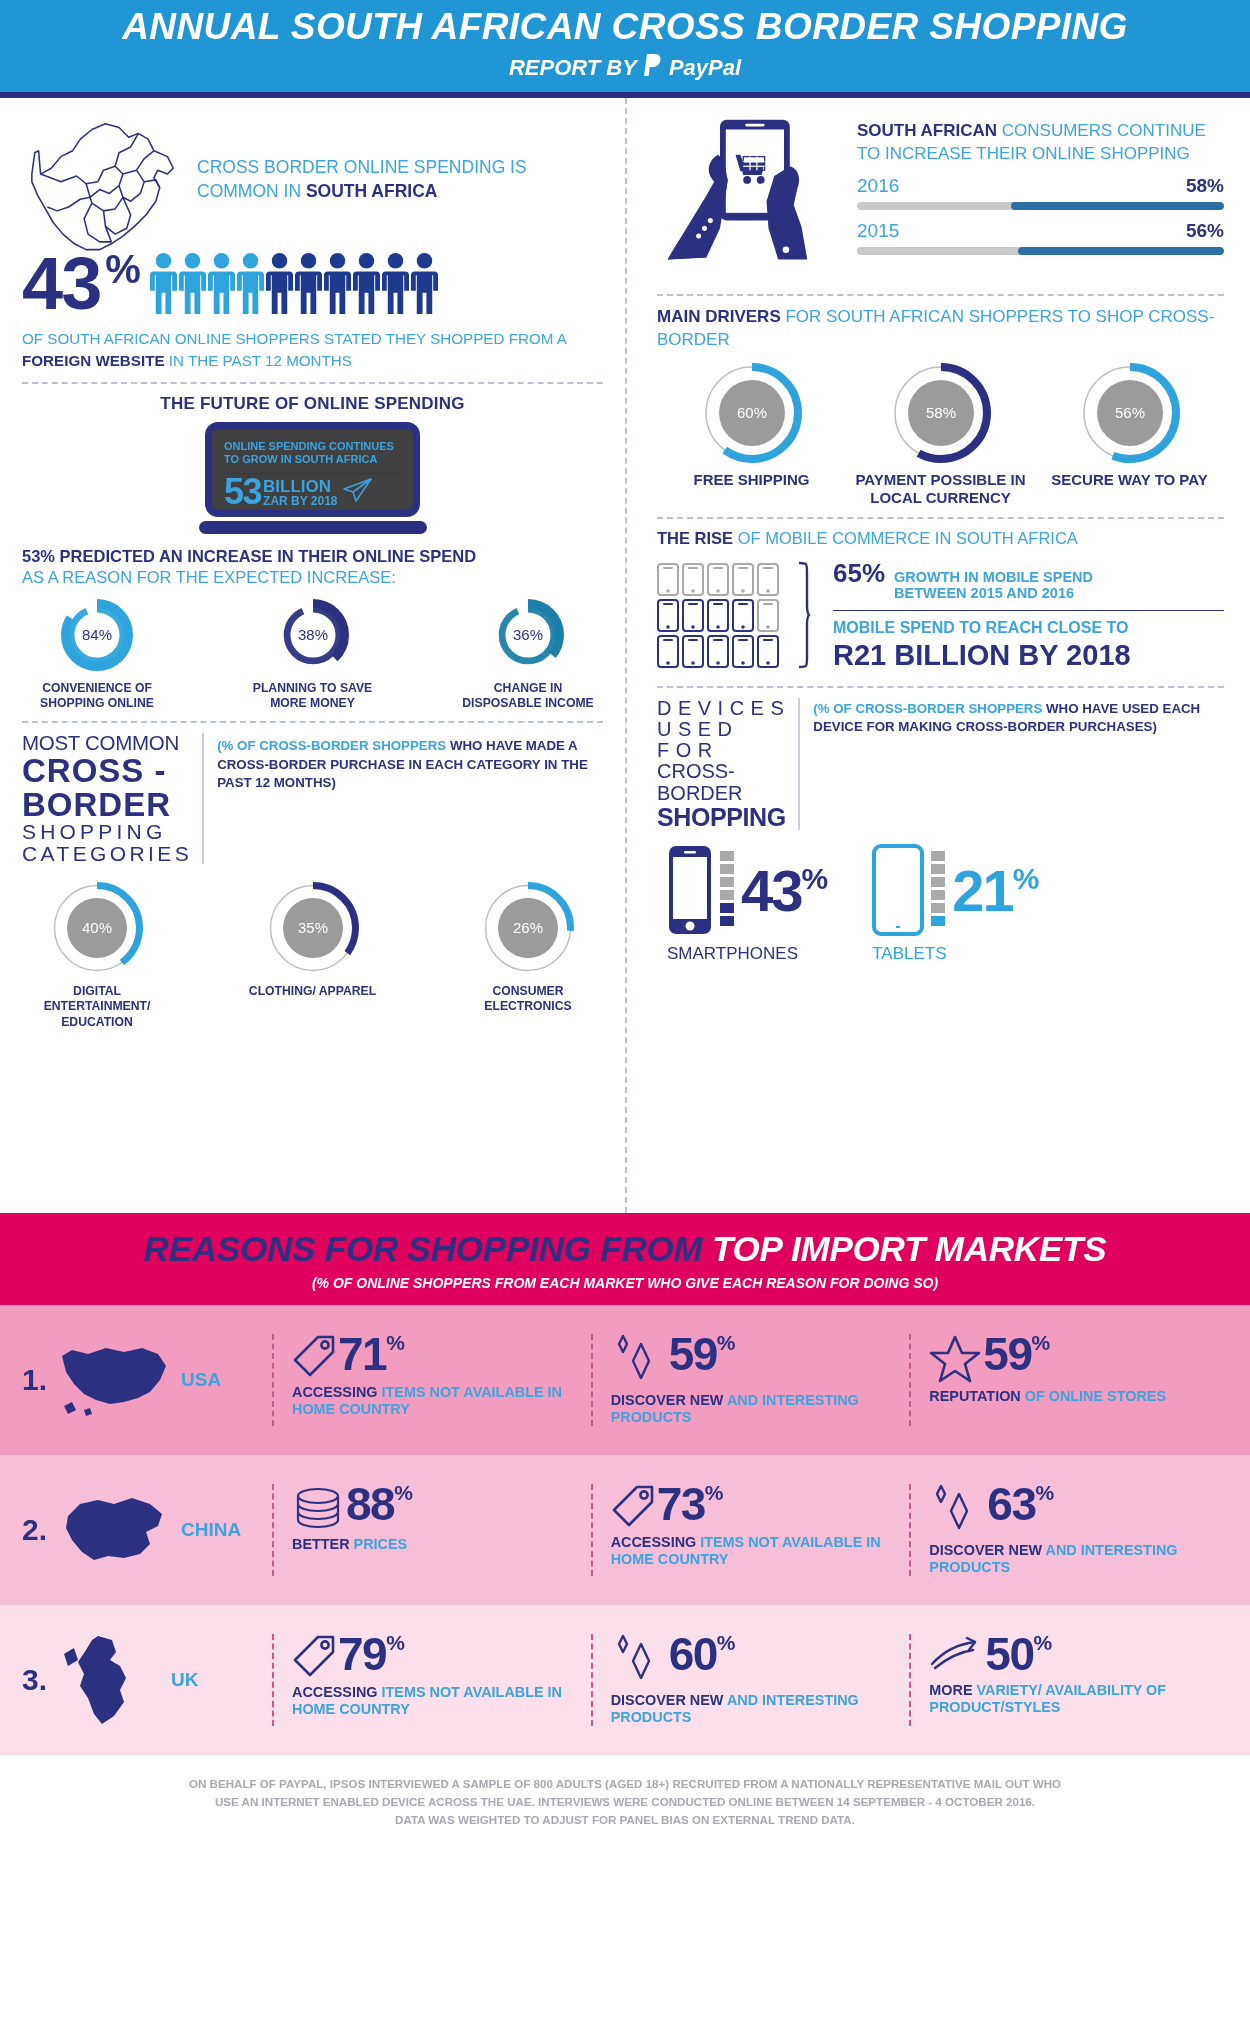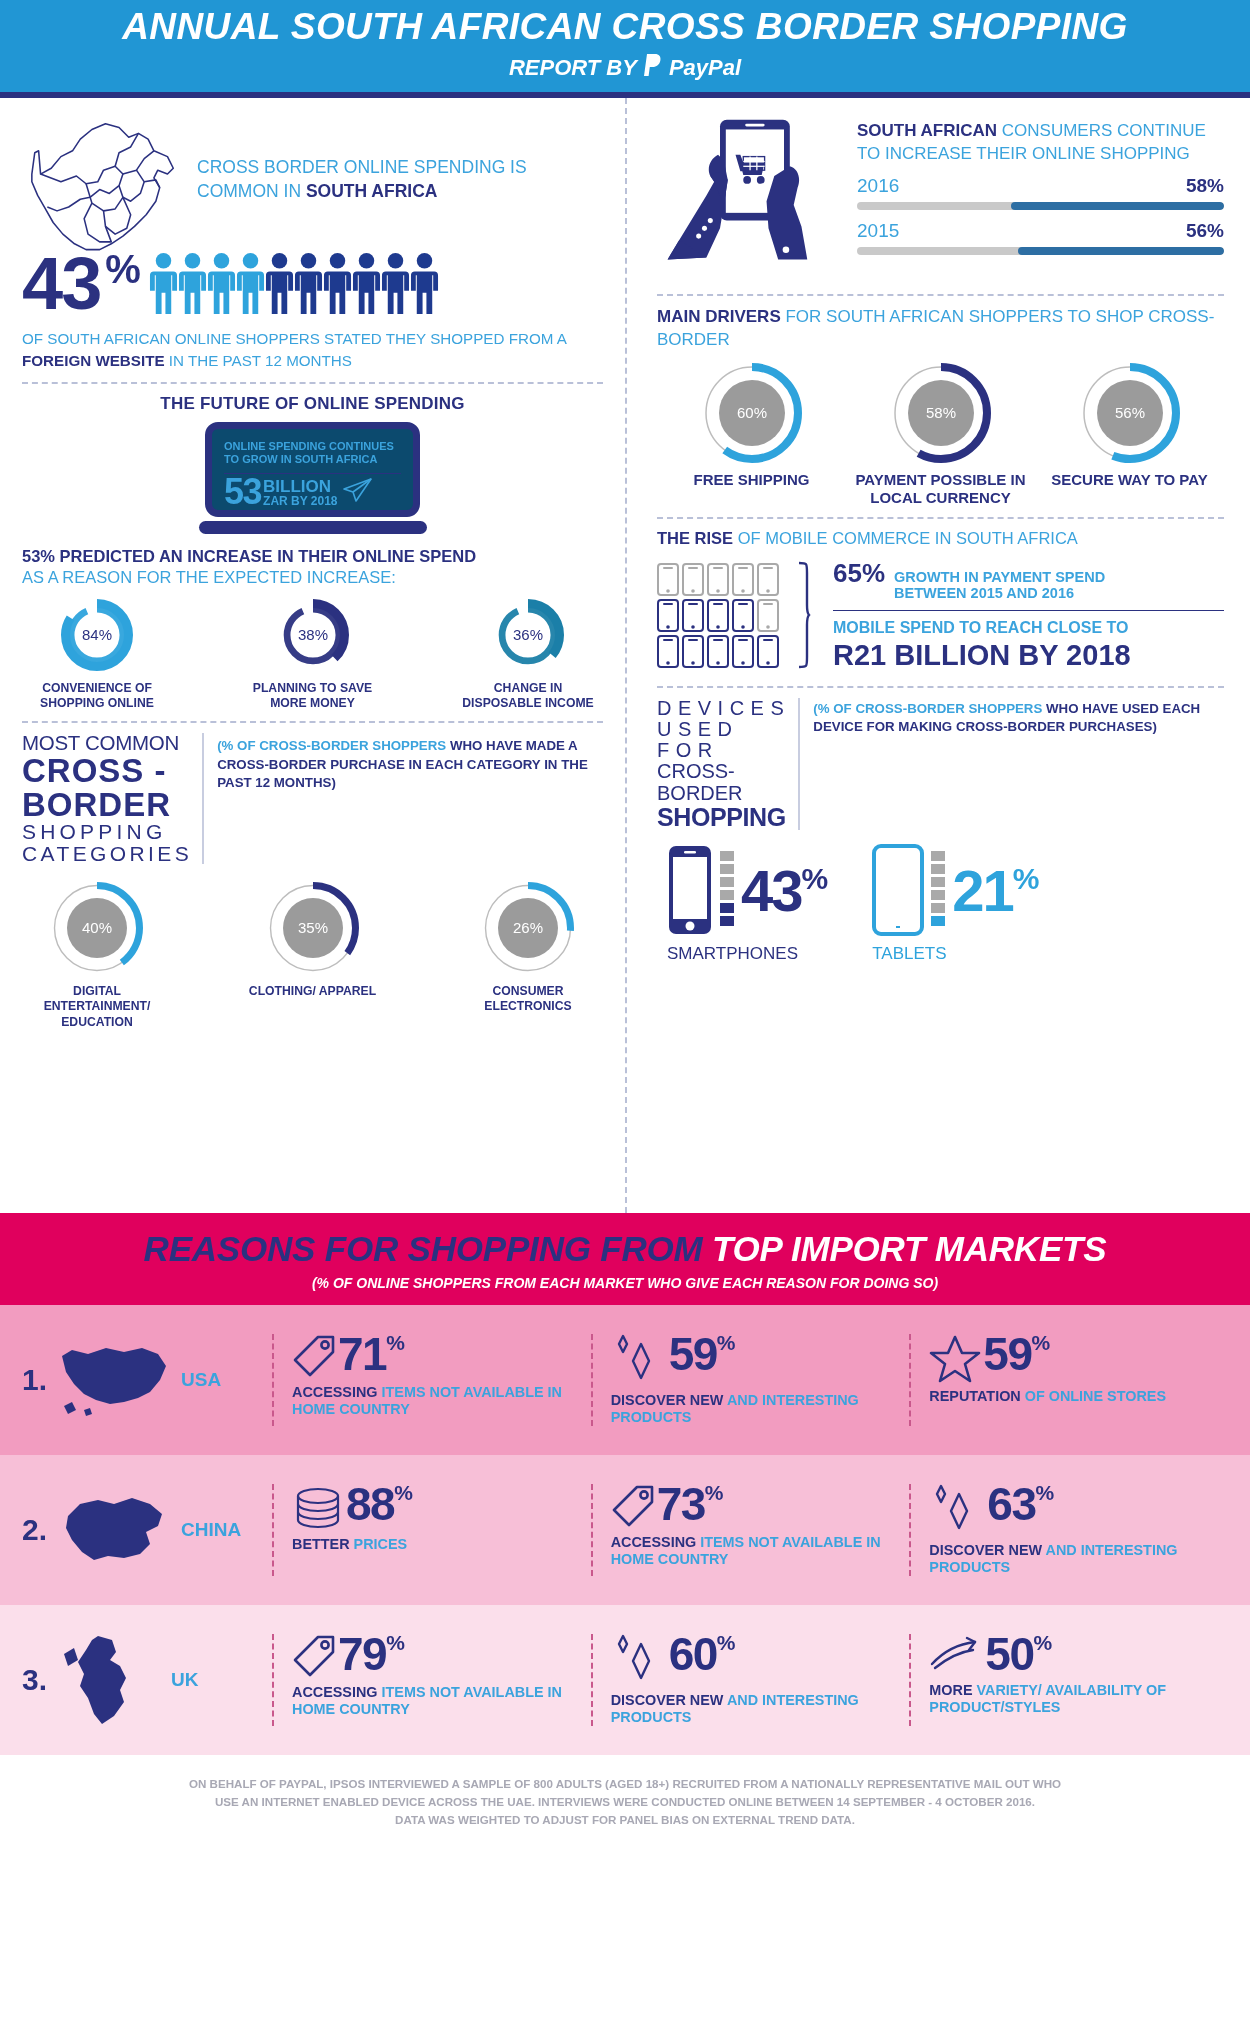--- a/index.html
+++ b/index.html
@@ -52,21 +52,21 @@
   .people { display:flex; align-items:flex-end; margin-left:10px; margin-bottom:4px;}
   .person { width:29px; height:62px; flex:none; }
 
   .cap43 { font-size:15.2px; line-height:1.45; margin-top:10px; color:#3ba3dd; }
 
   
   .sec-title-center { text-align:center; font-size:17px; font-weight:bold; color:#2b3180; letter-spacing:.2px;}
   .laptop-wrap { display:flex; justify-content:center; margin-top:8px; }
   .laptop { width:215px; }
   .laptop-screen {
-    border:7px solid #2b3180; border-radius:13px; background:#0c4a6e;
+    border:7px solid #2b3180; border-radius:13px; background:#404040;
     height:95px; padding:11px 12px 6px 12px;
   }
   .laptop-screen .l1 { font-size:11px; color:#3ba3dd; line-height:1.25; font-weight:600;}
   .laptop-line { border-top:1.4px solid #2b3180; margin:6px 0 3px 0; }
   .laptop-fig { display:flex; align-items:center; }
   .laptop-fig .n53 { font-size:36px; font-weight:bold; color:#3ba3dd; line-height:.85; letter-spacing:-1.5px;}
   .laptop-fig .bil { font-size:17px; font-weight:bold; color:#3ba3dd; line-height:1; }
   .laptop-fig .zar { font-size:12px; font-weight:bold; color:#3ba3dd; line-height:1;}
   .laptop-base { height:13px; background:#2b3180; border-radius:7px; width:228px; margin:4px 0 0 -6px;}
 
@@ -515,21 +515,21 @@
           </div>
         <span class="brace">
           <svg width="14" height="108" viewBox="0 0 14 108">
               <path d="M2 2 C10 2 10 2 10 12 L10 44 C10 52 12 54 12 54 C12 54 10 56 10 64 L10 96 C10 106 10 106 2 106" fill="none" stroke="#2b3180" stroke-width="2.4"></path>
             </svg>
         </span>
         <div class="rise-text">
           <div class="rise-l1">
             <div class="rise-65">65%</div>
             <div class="rise-growth">
-              <span style="display:block;">GROWTH IN PAYMENT SPEND</span>
+              <span style="display:block;">GROWTH IN MOBILE SPEND</span>
               <span>BETWEEN 2015 AND 2016</span>
             </div>
           </div>
           <div class="rise-hr"></div>
           <div class="rise-l2">MOBILE SPEND TO REACH CLOSE TO</div>
           <div class="rise-l3">R21 BILLION BY 2018</div>
         </div>
       </div>
 
       <div class="dash-sep" style="margin-top:14px;"></div>

